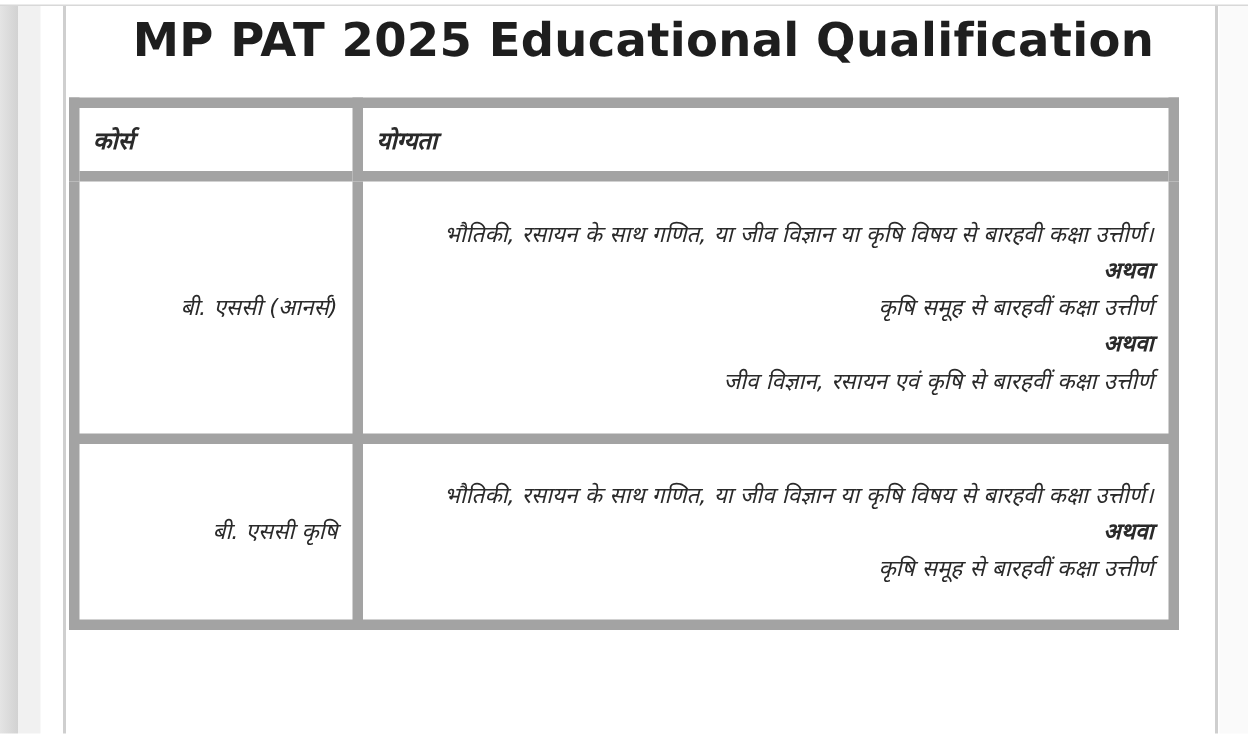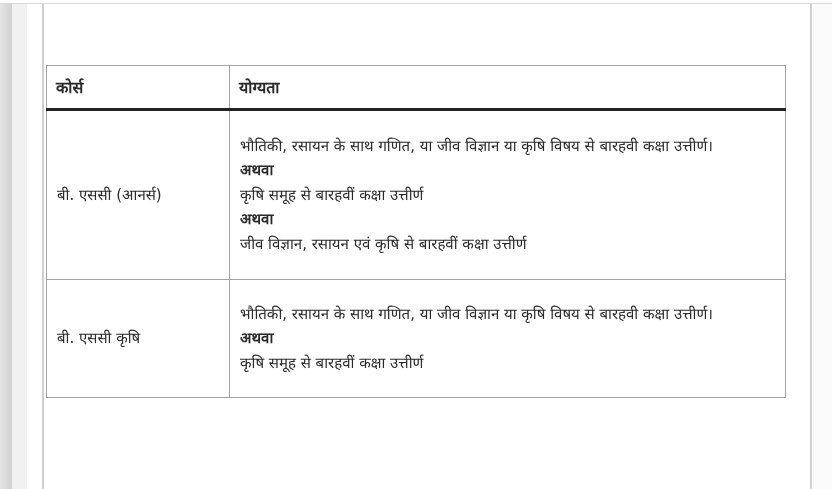--- a/index.html
+++ b/index.html
@@ -39,47 +39,49 @@
     font-weight: bold; font-size: 31px; line-height: 38px;
     color: #1e1e1e; letter-spacing: 0.2px;
   }
   table.qual {
     position: absolute; left: 2px; top: 61px; width: 740px;
     border-collapse: collapse;
     font-family: "DejaVu Sans", sans-serif;
     font-size: 15px; color: #2a2a2a;
   }
   table.qual th, table.qual td {
-    border: 1px solid #a3a3a3;
+    border: 7px solid #a3a3a3;
     padding: 0 10px;
+    font-style: italic;
   }
   table.qual th {
     text-align: left; font-weight: bold; font-size: 16px;
     height: 42px; vertical-align: middle; padding-left: 9px;
     border-bottom: 3px solid #222222;
   }
   table.qual td {
-    text-align: left; vertical-align: middle; line-height: 24.5px;
+    text-align: right; vertical-align: middle; line-height: 24.5px;
   }
   .col-course { width: 163px; }
   .row1 td { height: 168px; }
   .row2 td { height: 66px; line-height: 22px; }
   .row3 td { height: 117px; }
   .line { display: block; }
   .or { display: block; font-weight: bold; }
 </style>
 </head>
 <body>
 
 <div class="top-line"></div>
 <div class="left-shade"></div>
 <div class="left-gutter"></div>
 <div class="right-gutter"></div>
 
 <div class="page">
+  <h1 class="title">MP PAT 2025 Educational Qualification</h1>
 
   <table class="qual">
     <thead>
       <tr>
         <th class="col-course">कोर्स</th>
         <th>योग्यता</th>
       </tr>
     </thead>
     <tbody>
       <tr class="row1">

